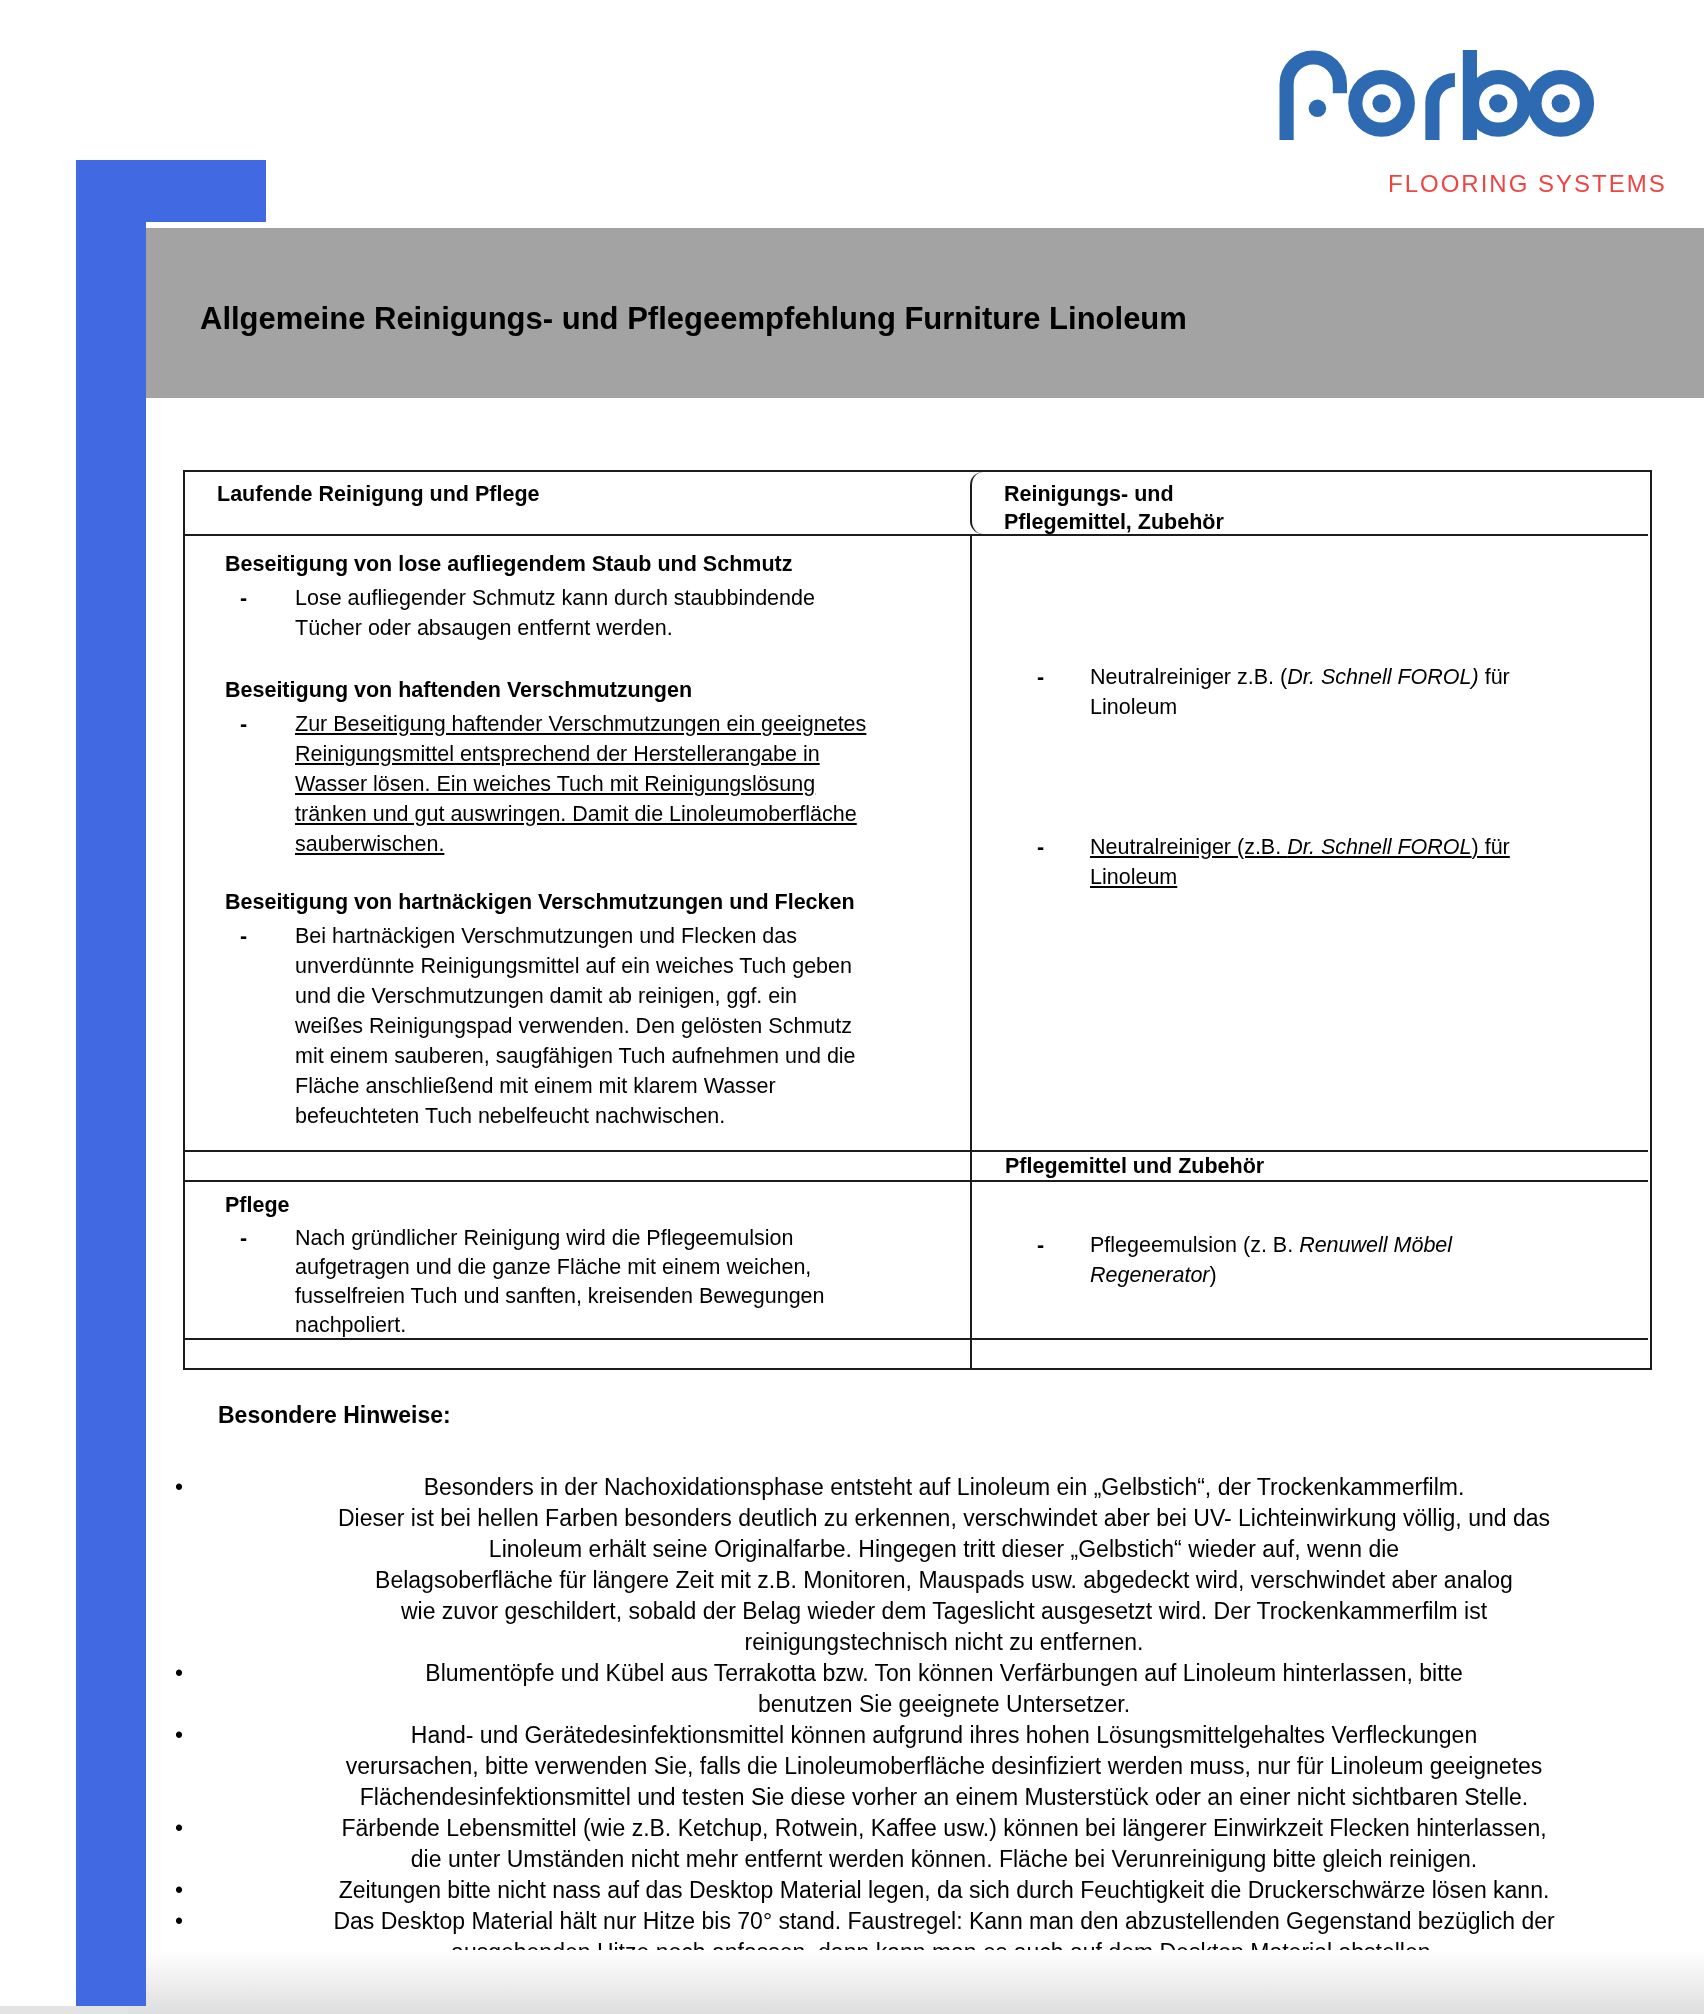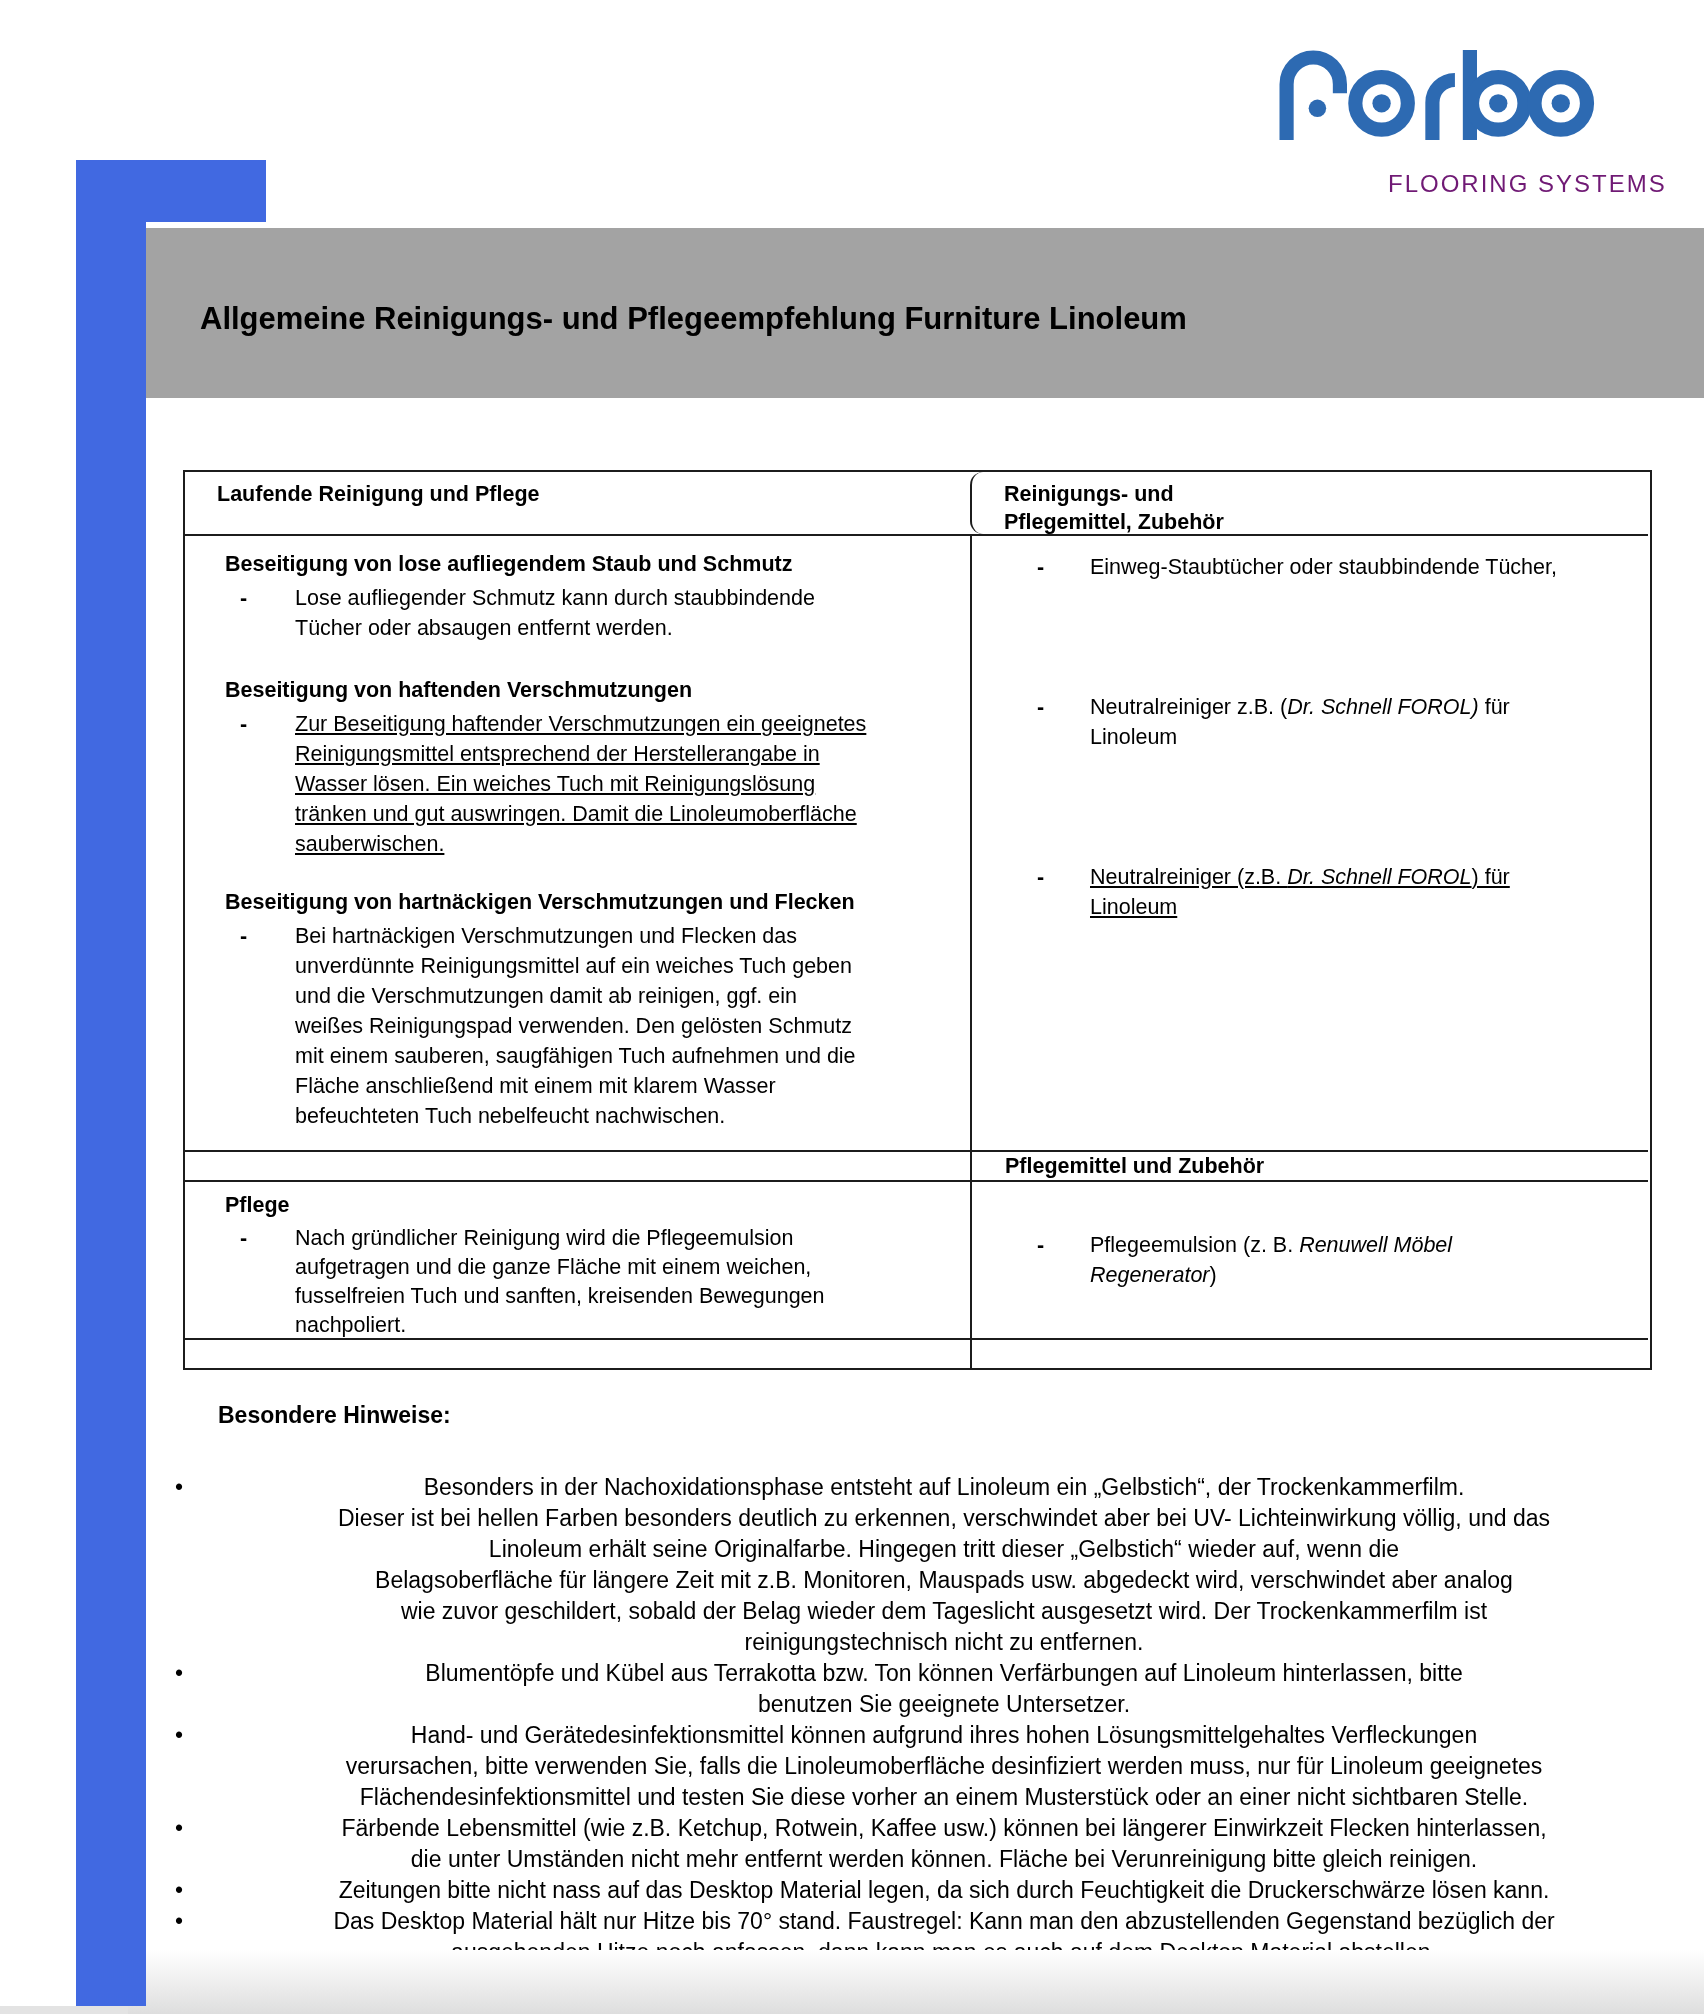--- a/index.html
+++ b/index.html
@@ -5,21 +5,21 @@
   html,body{margin:0;padding:0;background:#ffffff;}
   .page{position:relative;width:1704px;height:2014px;background:#ffffff;overflow:hidden;
         font-family:"Liberation Sans",sans-serif;color:#000;}
 
   
   .blue-bar-h{position:absolute;left:76px;top:160px;width:190px;height:62px;background:#4169e1;z-index:4;}
   .blue-bar-v{position:absolute;left:76px;top:160px;width:70px;height:1846px;background:#4169e1;z-index:4;}
 
   
   .logo-wrap{position:absolute;left:1267px;top:40px;z-index:2;}
-  .tagline{position:absolute;left:1388px;top:170px;font-size:24px;letter-spacing:2px;color:#701a75;z-index:2;}
+  .tagline{position:absolute;left:1388px;top:170px;font-size:24px;letter-spacing:2px;color:#ef4444;z-index:2;}
 
   
   .title-band{position:absolute;left:128px;top:228px;right:0;height:170px;background:#a3a3a3;z-index:1;}
   .page-title{margin:0;padding:72px 0 0 72px;font-size:31px;font-weight:bold;line-height:1.2;}
 
   
   .doc-table{position:absolute;left:183px;top:470px;width:1465px;z-index:2;
              display:grid;grid-template-columns:785px 678px;
              grid-template-rows:62px 616px 30px 158px 30px;
              border:2px solid #1c1c1c;box-sizing:content-box;font-size:21.5px;line-height:30px;}
@@ -106,21 +106,20 @@
       <div class="dash">Bei hartnäckigen Verschmutzungen und Flecken das
 unverdünnte Reinigungsmittel auf ein weiches Tuch geben
 und die Verschmutzungen damit ab reinigen, ggf. ein
 weißes Reinigungspad verwenden. Den gelösten Schmutz
 mit einem sauberen, saugfähigen Tuch aufnehmen und die
 Fläche anschließend mit einem mit klarem Wasser
 befeuchteten Tuch nebelfeucht nachwischen.</div>
     </div>
 
     <div class="cell big-right cl bt">
-      <div class="dash r"><span>Einweg-Staubtücher oder staubbindende Tücher,</span><i></i><span></span></div>
       <div class="dash r mt110"><span>Neutralreiniger z.B. (</span><i>Dr. Schnell FOROL)</i><span> für
 Linoleum</span></div>
       <div class="dash r mt174"><span>Neutralreiniger (z.B. </span><i>Dr. Schnell FOROL</i><span>) für
 Linoleum</span></div>
     </div>
 
     <div class="cell bt"></div>
     <div class="cell cl bt care-h">Pflegemittel und Zubehör</div>
 
     <div class="cell bt pflege-cell">

